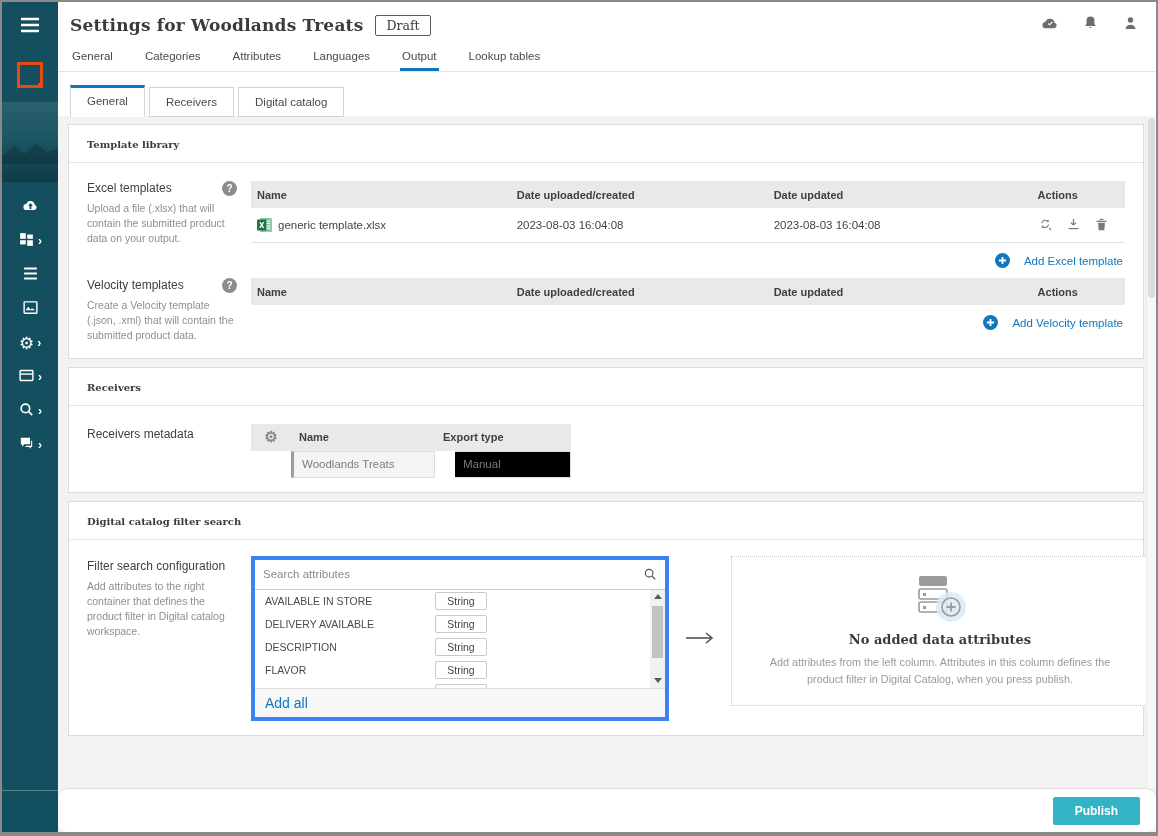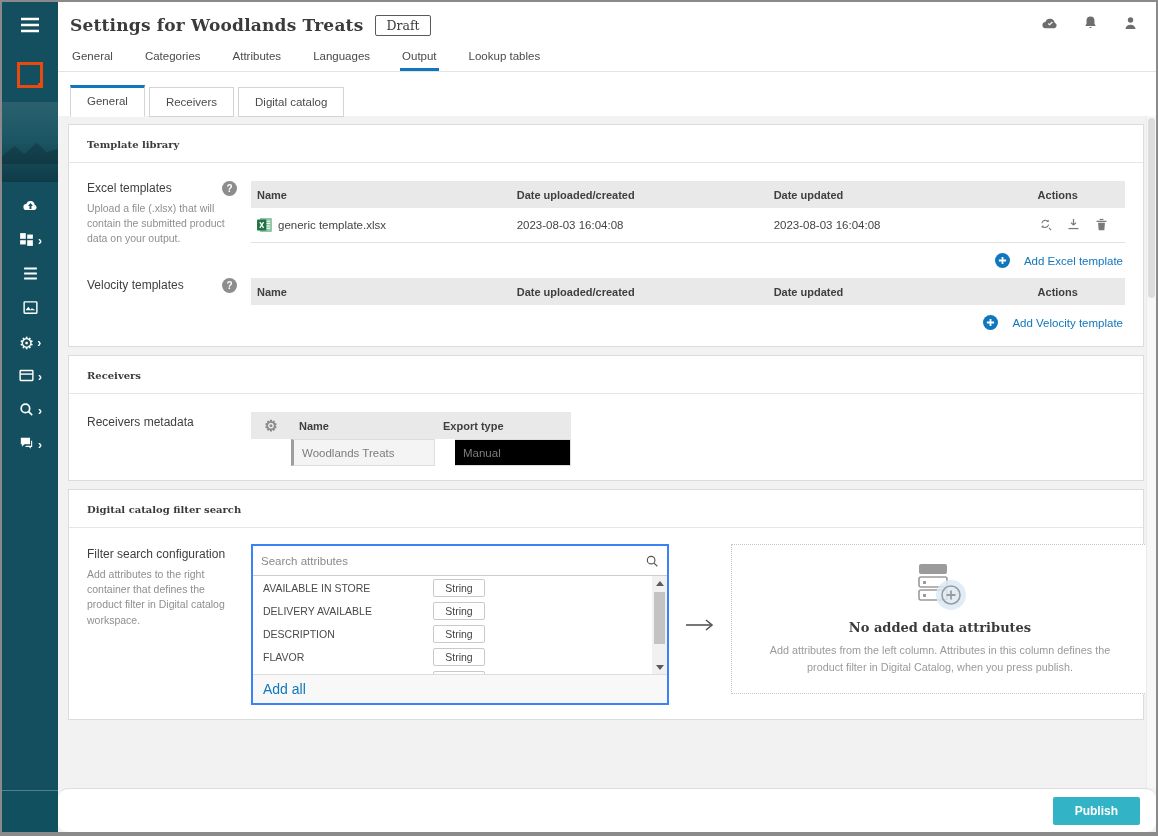--- a/index.html
+++ b/index.html
@@ -70,21 +70,21 @@
   .rc-head{ display:flex; background:#e9e9e9; height:27px; align-items:center; font-weight:bold; color:#3f3f3f; }
   .rc-gearcell{ width:40px; display:flex; justify-content:center; color:#8a8a8a; font-size:15px; }
   .rc-namecell{ width:144px; padding-left:8px; }
   .rc-exportcell{ flex:1; padding-left:8px; }
   .rc-row{ display:flex; height:27px; align-items:center; color:#7d7d7d; font-size:11.5px; }
   .rc-row .rc-namecell{ background:#f4f4f4; border:1px solid #ddd; border-left:3px solid #9e9e9e; height:100%; display:flex; align-items:center; }
   .rc-row .rc-exportcell{ background:#000000; border:1px solid #ddd; border-left:none; height:100%; display:flex; align-items:center;margin-left:20px; }
 
   
   .fs-row{ display:flex; margin-top:6px; }
-  .attr-panel{ width:418px; flex:0 0 418px; border:2px solid #3b82f6; background:#fff; }
+  .attr-panel{ width:418px; flex:0 0 418px; border:4px solid #3b82f6; background:#fff; }
   .search-box{ display:flex; align-items:center; height:30px; border-bottom:1px solid #ccc; padding:0 8px; }
   .search-box input{ border:none; outline:none; flex:1; font-size:11.5px; color:#444; font-family:"Liberation Sans",sans-serif; }
   .search-box input::placeholder{ color:#8a8a8a; }
   .search-box svg{ width:14px; height:14px; color:#555; cursor:pointer; }
   .attr-list-wrap{ display:flex; height:98px; }
   .attr-list{ flex:1; overflow:hidden; position:relative; }
   .attr-row{ height:23px; display:flex; align-items:center; padding-left:10px; }
   .attr-name{ font-size:10.5px; color:#4a4a4a; width:170px; }
   .type-badge{ font-size:10.5px; color:#444; border:1px solid #c9c9c9; border-radius:2px; padding:2px 0; width:52px; text-align:center; background:#fff; cursor:pointer; }
   .scrollbar{ width:15px; flex:0 0 15px; background:#f1f1f1; display:flex; flex-direction:column; align-items:center; }
@@ -279,20 +279,21 @@
               </div>
             </div>
           </div>
 
           <div class="setting-row">
             <div class="setting-label">
               <div class="lbl-line">
                 <span class="lbl">Velocity templates</span>
                 <span class="help">?</span>
               </div>
+              <p class="desc">Create a Velocity template (.json, .xml) that will contain the submitted product data.</p>
             </div>
             <div class="setting-body">
               <div class="t-head">
                 <span class="c-name">Name</span>
                 <span class="c-up">Date uploaded/created</span>
                 <span class="c-upd">Date updated</span>
                 <span class="c-act">Actions</span>
               </div>
               <div class="add-row">
                 <span class="add-link">

